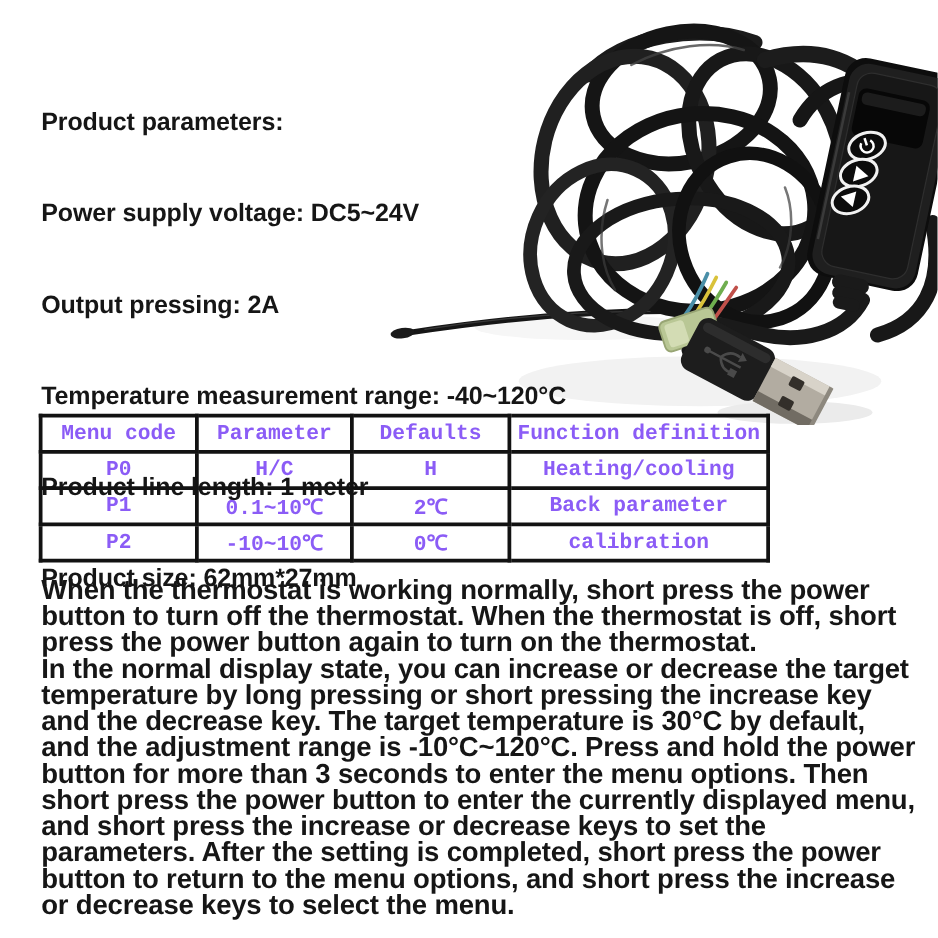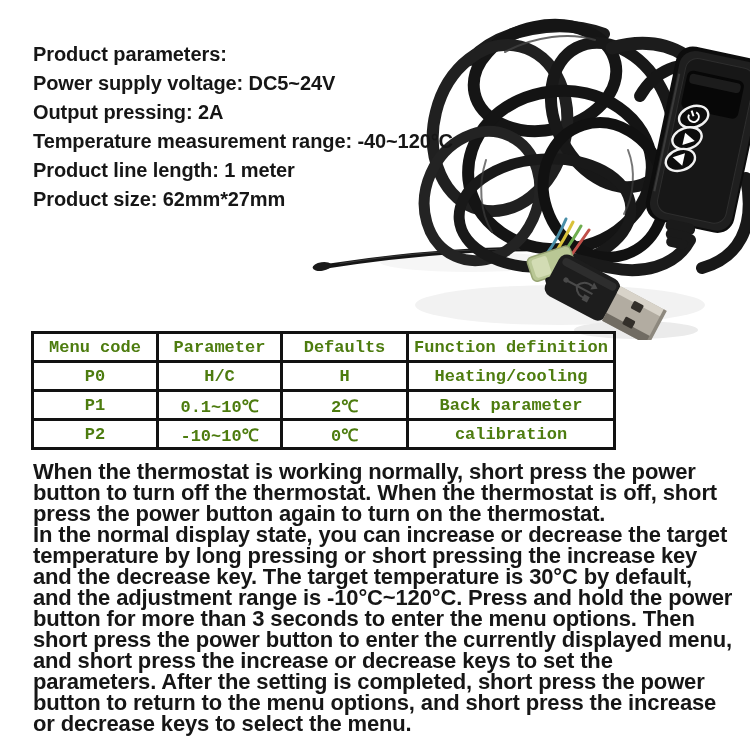--- a/index.html
+++ b/index.html
@@ -10,27 +10,27 @@
   .page{position:absolute;inset:0;}
 
   
   .photo{position:absolute;left:300px;top:0;width:450px;height:340px;}
 
   
   .specs{
     position:absolute;left:33px;top:40px;width:460px;
     font-size:20px;font-weight:700;line-height:29px;letter-spacing:-0.1px;
   }
-  .specs .line{white-space:nowrap;}
+  .specs .line{white-space:nowrap;margin-top:44px;}
 
   
   .ptable{
     position:absolute;left:31px;top:331px;border-collapse:collapse;table-layout:fixed;
     font-family:"Liberation Mono","DejaVu Sans Mono",monospace;
-    font-size:17px;font-weight:600;color:#4d7c0f;
+    font-size:17px;font-weight:600;color:#8b5cf6;
   }
   .ptable th,.ptable td{
     border:3px solid #121212;text-align:center;vertical-align:middle;
     padding:0 2px;height:26px;font-weight:600;white-space:nowrap;
   }
   .c1{width:125px}.c2{width:124px}.c3{width:126px}.c4{width:207px}
 
   
   .instructions{
     position:absolute;left:33px;top:461px;width:700px;

